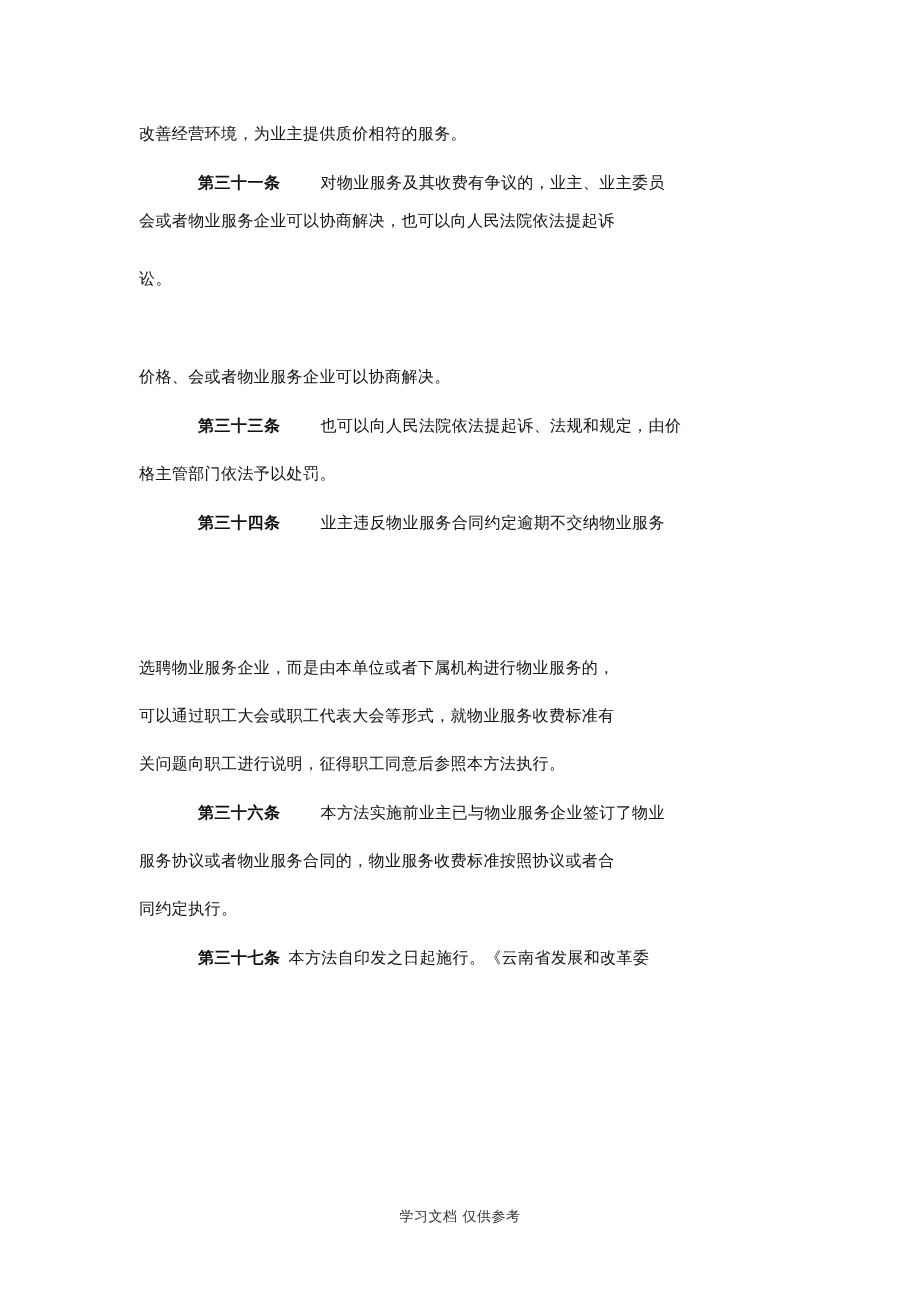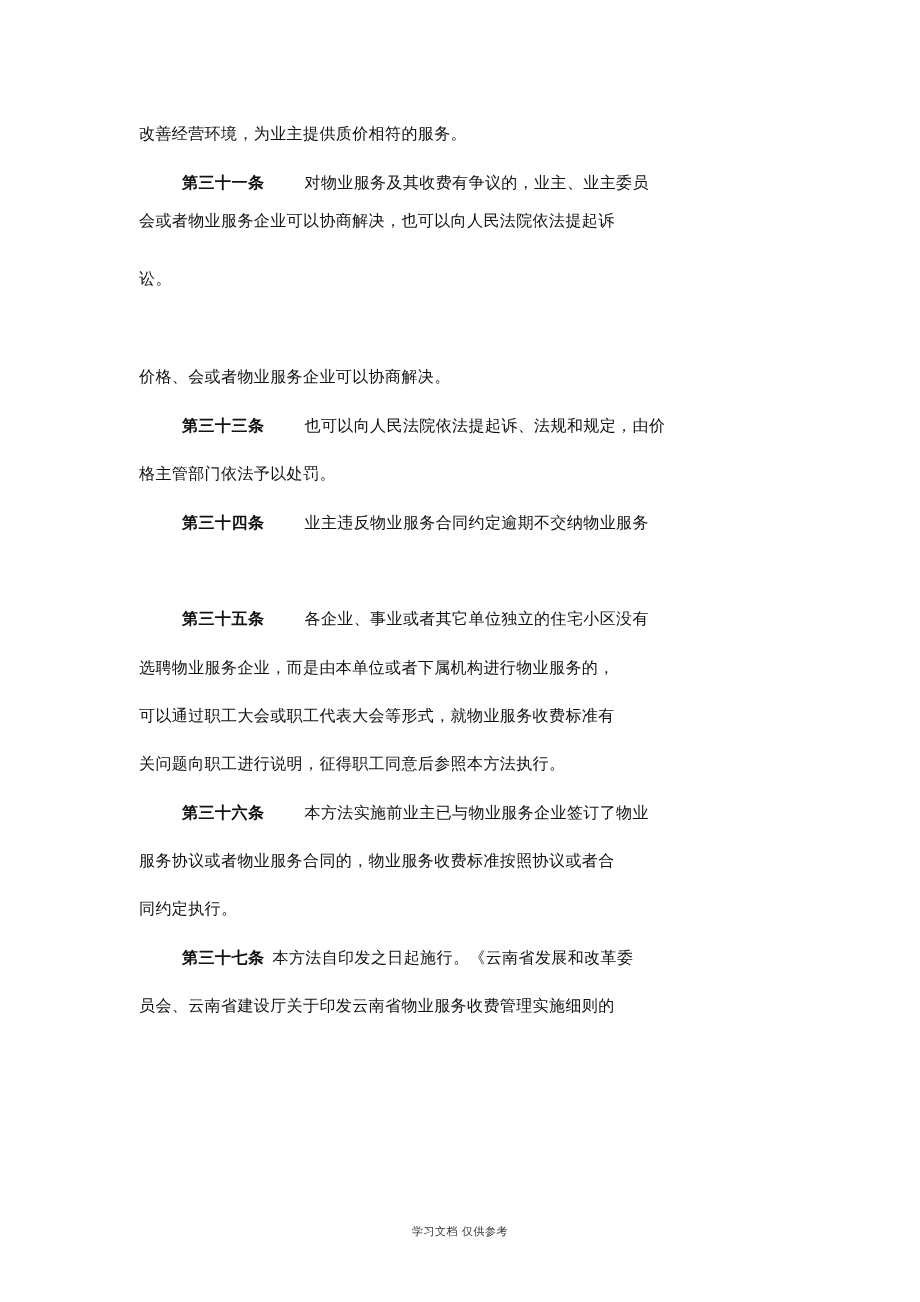--- a/index.html
+++ b/index.html
@@ -1,50 +1,48 @@
 <!DOCTYPE html>
 <html><head>
   <meta charset="utf-8">
   <style>
     html, body { margin: 0; padding: 0; background: #ffffff; }
     body { width: 920px; height: 1302px; position: relative; overflow: hidden;
            font-family: "DejaVu Serif", "Liberation Serif", serif; color: #111111; }
     .page { position: absolute; left: 0; top: 0; width: 920px; height: 1302px; background: #ffffff; }
     .line { position: absolute; left: 139px; font-size: 16px; line-height: 26px; white-space: nowrap; letter-spacing: 0.4px; }
     .line.indent { left: 182px; }
-    .art { font-weight: bold; font-family: "DejaVu Sans", "Liberation Sans", sans-serif; letter-spacing: 0.5px; }
+    .art { font-weight: bold; font-family: "DejaVu Sans", "Liberation Sans", sans-serif; letter-spacing: 0.5px; margin-left: 16px; }
     .gap { display: inline-block; width: 40px; }
     .gap.small { width: 8px; }
     .footer { position: absolute; top: 1208px; left: 0; width: 920px; text-align: center;
-              font-size: 11px; color: #333333; font-family: "DejaVu Sans", "Liberation Sans", sans-serif; letter-spacing: 0.5px; margin-top: 16px; }
+              font-size: 14px; color: #333333; font-family: "DejaVu Sans", "Liberation Sans", sans-serif; letter-spacing: 0.5px; }
   </style>
 </head>
 <body>
 
 <div class="page">
 
   <div class="line" style="top:121px">改善经营环境，为业主提供质价相符的服务。</div>
 
   <div class="line indent" style="top:170px"><span class="art">第三十一条</span><span class="gap"></span><span>对物业服务及其收费有争议的，业主、业主委员</span></div>
   <div class="line" style="top:208px">会或者物业服务企业可以协商解决，也可以向人民法院依法提起诉</div>
   <div class="line" style="top:266px">讼。</div>
 
   <div class="line" style="top:364px">价格、会或者物业服务企业可以协商解决。</div>
 
   <div class="line indent" style="top:413px"><span class="art">第三十三条</span><span class="gap"></span><span>也可以向人民法院依法提起诉、法规和规定，由价</span></div>
   <div class="line" style="top:461px">格主管部门依法予以处罚。</div>
 
   <div class="line indent" style="top:510px"><span class="art">第三十四条</span><span class="gap"></span><span>业主违反物业服务合同约定逾期不交纳物业服务</span></div>
 
-  <div class="line indent" style="top:606px"><span class="art">第三十五条</span><span class="gap"></span><span>各企业、事业或者其它单位独立的住宅小区没有</span></div>
   <div class="line" style="top:655px">选聘物业服务企业，而是由本单位或者下属机构进行物业服务的，</div>
   <div class="line" style="top:703px">可以通过职工大会或职工代表大会等形式，就物业服务收费标准有</div>
   <div class="line" style="top:751px">关问题向职工进行说明，征得职工同意后参照本方法执行。</div>
 
   <div class="line indent" style="top:800px"><span class="art">第三十六条</span><span class="gap"></span><span>本方法实施前业主已与物业服务企业签订了物业</span></div>
   <div class="line" style="top:848px">服务协议或者物业服务合同的，物业服务收费标准按照协议或者合</div>
   <div class="line" style="top:896px">同约定执行。</div>
 
   <div class="line indent" style="top:945px"><span class="art">第三十七条</span><span class="gap small"></span><span>本方法自印发之日起施行。《云南省发展和改革委</span></div>
-  <div class="line" style="top:993px">员会、云南省建设厅关于印发云南省物业服务收费管理实施细则的</div>
 
   <div class="footer">学习文档 仅供参考</div>
 </div>
 
 </body></html>

